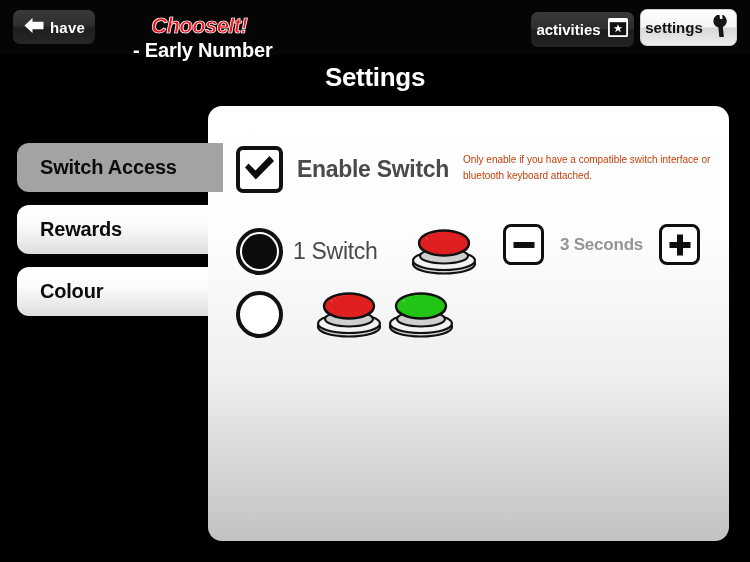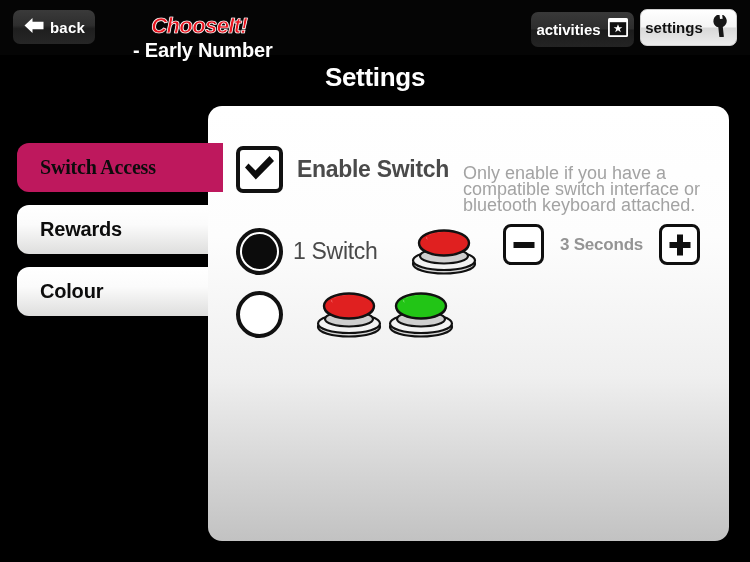--- a/index.html
+++ b/index.html
@@ -136,26 +136,25 @@
     margin-bottom: 13px;
     display: flex;
     align-items: center;
     padding-left: 23px;
     cursor: pointer;
     background: linear-gradient(to bottom, #ffffff 0%, #fbfbfb 40%, #dededd 100%);
     box-shadow: 0 1px 2px rgba(0,0,0,.5);
   }
   .tab.active {
     width: 206px;
-    background: #be185d;
+    background: #a3a3a3;
     border-top-right-radius: 0;
     border-bottom-right-radius: 0;
     box-shadow: none;
     z-index: 6;
-    font-family: Liberation Serif, serif;
   }
   .tab-label {
     font-size: 20px;
     font-weight: bold;
     color: #0c0c0c;
     letter-spacing: -.2px;
   }
 
   
   .panel {
@@ -188,25 +187,25 @@
   .enable-label {
     margin-left: 14px;
     font-size: 23px;
     font-weight: bold;
     color: #4a4a4a;
     letter-spacing: -.3px;
   }
 
   .warn-note {
     position: absolute;
-    left: 463px; top: 165px;
+    left: 463px; top: 152px;
     width: 248px;
-    font-size: 18px;
+    font-size: 10px;
     line-height: 16px;
-    color: #a3a3a3;
+    color: #c2410c;
     z-index: 5;
   }
 
   
   .opt-row {
     position: absolute;
     left: 236px;
     display: flex;
     align-items: center;
     z-index: 5;
@@ -294,21 +293,21 @@
 <div id="app">
 
   <div class="topbar">
 
     <div class="back-button">
       <span class="back-arrow">
         <svg width="22" height="17" viewBox="0 0 22 17">
           <path d="M9.5 1 L1.5 8.5 L9.5 16 L9.5 12.2 L20.5 12.2 L20.5 4.8 L9.5 4.8 Z" fill="#ffffff"></path>
         </svg>
       </span>
-      <span class="back-label">back</span>
+      <span class="back-label">have</span>
     </div>
 
     <div class="title-wrap">
       <span class="brand">ChooseIt!</span>
       <span class="title-rest">- Early Number</span>
     </div>
 
     <div class="activities-button">
       <span class="activities-label">activities</span>
       <span>

